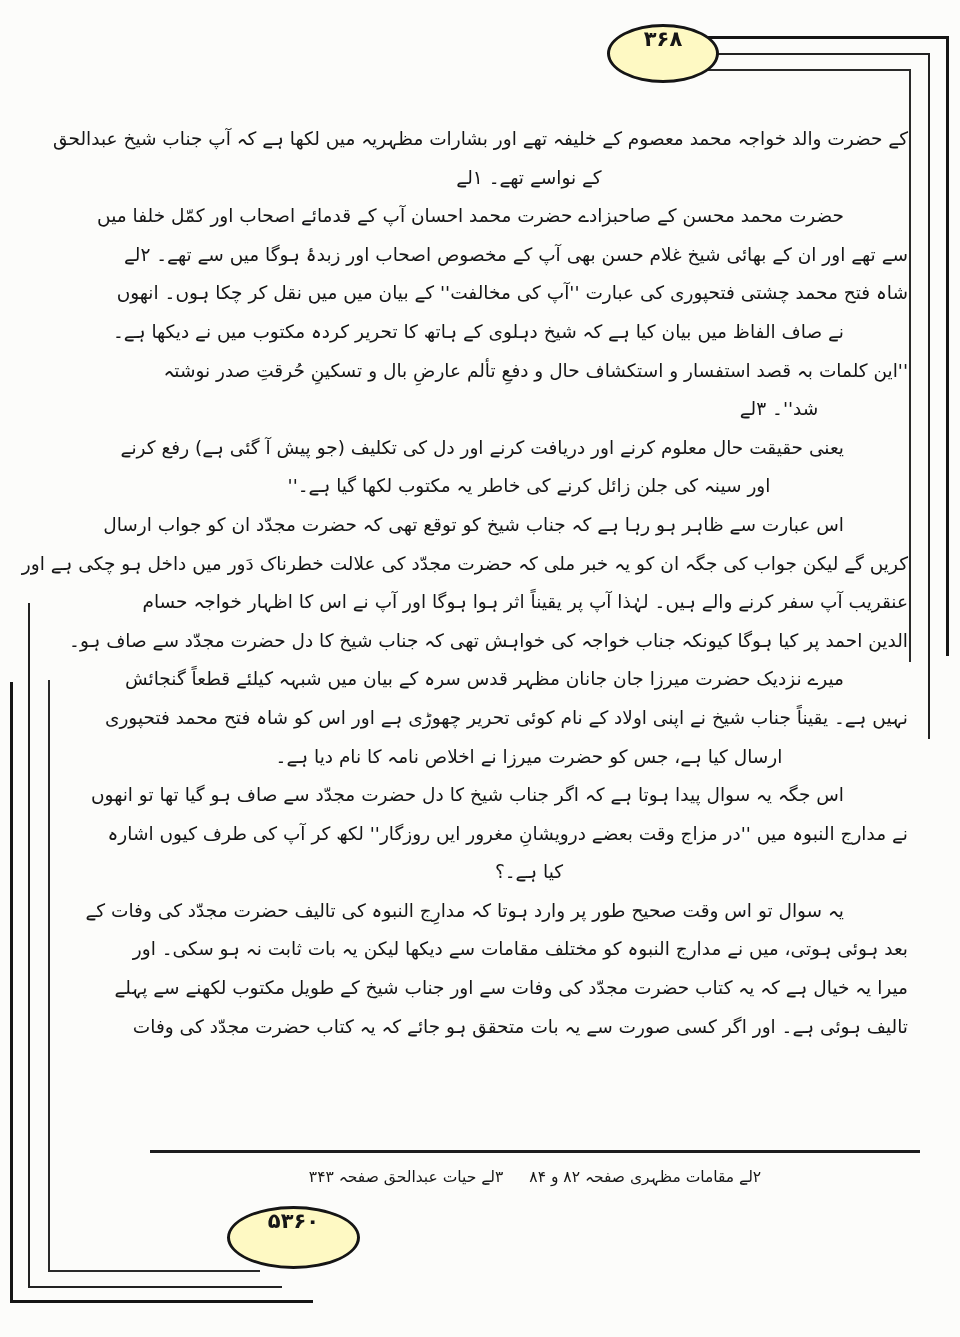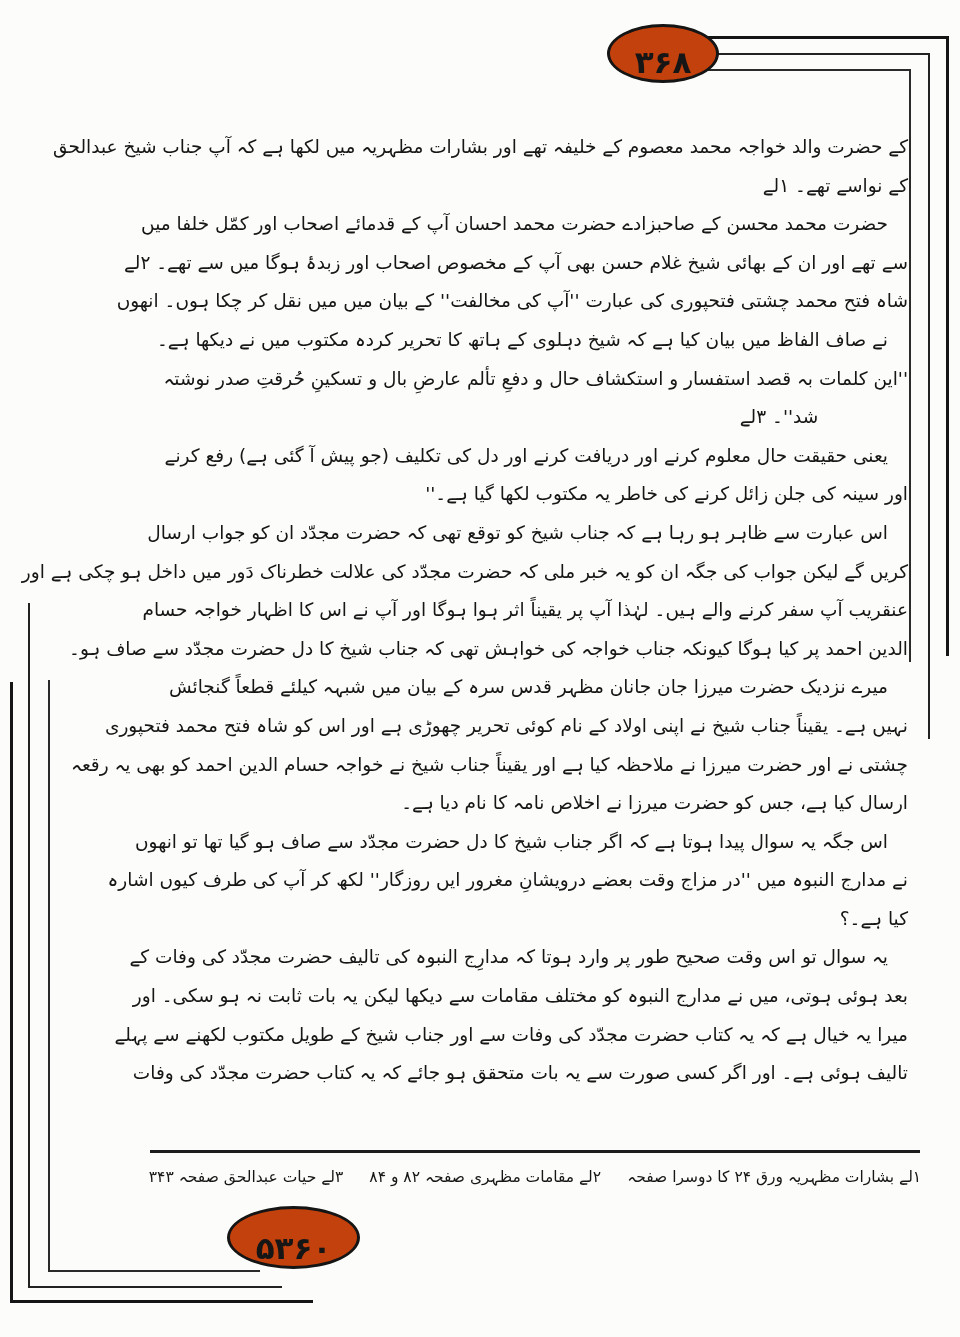--- a/index.html
+++ b/index.html
@@ -17,38 +17,38 @@
   .frame{position:absolute;z-index:1;}
   .tr-outer{left:660px;top:36px;width:286px;height:617px;border-top:3px solid #151515;border-right:3px solid #151515;}
   .tr-mid  {left:662px;top:53px;width:266px;height:684px;border-top:2px solid #222;border-right:2px solid #222;}
   .tr-inner{left:660px;top:69px;width:249px;height:591px;border-top:2px solid #2a2a2a;border-right:2px solid #2a2a2a;}
   .bl-outer{left:10px;top:682px;width:300px;height:618px;border-left:3px solid #151515;border-bottom:3px solid #151515;}
   .bl-mid  {left:28px;top:603px;width:252px;height:683px;border-left:2px solid #222;border-bottom:2px solid #222;}
   .bl-inner{left:48px;top:680px;width:210px;height:590px;border-left:2px solid #2a2a2a;border-bottom:2px solid #2a2a2a;}
   .num-ellipse{
     position:absolute;z-index:2;
     border:3px solid #151515;border-radius:50%;
-    background:#c2410c;
-    display:flex;align-items:flex-end;justify-content:center;
-    font-size:31px;font-weight:bold;letter-spacing:2px;
+    background:#fef9c3;
+    display:flex;align-items:flex-start;justify-content:center;
+    font-size:21px;font-weight:bold;letter-spacing:2px;
   }
   .ellipse-top{left:607px;top:24px;width:106px;height:53px;}
   .ellipse-bottom{left:227px;top:1206px;width:127px;height:57px;}
   
   .text-block{
     position:absolute;z-index:3;
-    left:150px;top:128px;width:758px;
+    left:150px;top:120px;width:758px;
     direction:rtl;
     font-size:18.5px;
   }
   .line{height:38.6px;line-height:38.6px;white-space:nowrap;overflow:visible;}
   .line.right{text-align:right;}
-  .line.center{}
+  .line.center{text-align:center;}
   .line.left{text-align:center;padding-left:500px;}
-  .line.indent{padding-right:20px;}
+  .line.indent{padding-right:64px;}
   
   .footnote-rule{
     position:absolute;z-index:3;
     left:150px;top:1150px;width:770px;height:0;
     border-top:3px solid #1d1d1d;
   }
   .footnote-row{
     position:absolute;z-index:3;
     left:150px;top:1160px;width:770px;
     display:flex;direction:rtl;
@@ -87,31 +87,29 @@
       <div class="line right">''این کلمات بہ قصد استفسار و استکشاف حال و دفعِ تألم عارضِ بال و تسکینِ حُرقتِ صدر نوشتہ</div>
       <div class="line left">شد''۔ ۳لے</div>
       <div class="line right indent">یعنی حقیقت حال معلوم کرنے اور دریافت کرنے اور دل کی تکلیف (جو پیش آ گئی ہے) رفع کرنے</div>
       <div class="line center">اور سینہ کی جلن زائل کرنے کی خاطر یہ مکتوب لکھا گیا ہے۔''</div>
       <div class="line right indent">اس عبارت سے ظاہر ہو رہا ہے کہ جناب شیخ کو توقع تھی کہ حضرت مجدّد ان کو جواب ارسال</div>
       <div class="line right">کریں گے لیکن جواب کی جگہ ان کو یہ خبر ملی کہ حضرت مجدّد کی علالت خطرناک دَور میں داخل ہو چکی ہے اور</div>
       <div class="line right">عنقریب آپ سفر کرنے والے ہیں۔ لہٰذا آپ پر یقیناً اثر ہوا ہوگا اور آپ نے اس کا اظہار خواجہ حسام</div>
       <div class="line right">الدین احمد پر کیا ہوگا کیونکہ جناب خواجہ کی خواہش تھی کہ جناب شیخ کا دل حضرت مجدّد سے صاف ہو۔</div>
       <div class="line right indent">میرے نزدیک حضرت میرزا جان جانان مظہر قدس سرہ کے بیان میں شبہہ کیلئے قطعاً گنجائش</div>
       <div class="line right">نہیں ہے۔ یقیناً جناب شیخ نے اپنی اولاد کے نام کوئی تحریر چھوڑی ہے اور اس کو شاہ فتح محمد فتحپوری</div>
-      <div class="line right">چشتی نے اور حضرت میرزا نے ملاحظہ کیا ہے اور یقیناً جناب شیخ نے خواجہ حسام الدین احمد کو بھی یہ رقعہ</div>
       <div class="line center">ارسال کیا ہے، جس کو حضرت میرزا نے اخلاص نامہ کا نام دیا ہے۔</div>
       <div class="line right indent">اس جگہ یہ سوال پیدا ہوتا ہے کہ اگر جناب شیخ کا دل حضرت مجدّد سے صاف ہو گیا تھا تو انھوں</div>
       <div class="line right">نے مدارج النبوہ میں ''در مزاج وقت بعضے درویشانِ مغرور ایں روزگار'' لکھ کر آپ کی طرف کیوں اشارہ</div>
       <div class="line center">کیا ہے۔؟</div>
       <div class="line right indent">یہ سوال تو اس وقت صحیح طور پر وارد ہوتا کہ مدارِج النبوہ کی تالیف حضرت مجدّد کی وفات کے</div>
       <div class="line right">بعد ہوئی ہوتی، میں نے مدارج النبوہ کو مختلف مقامات سے دیکھا لیکن یہ بات ثابت نہ ہو سکی۔ اور</div>
       <div class="line right">میرا یہ خیال ہے کہ یہ کتاب حضرت مجدّد کی وفات سے اور جناب شیخ کے طویل مکتوب لکھنے سے پہلے</div>
       <div class="line right">تالیف ہوئی ہے۔ اور اگر کسی صورت سے یہ بات متحقق ہو جائے کہ یہ کتاب حضرت مجدّد کی وفات</div>
     </div>
 
   <div class="footnote-rule"></div>
   <div class="footnote-row" dir="rtl">
-    <span>۱لے بشارات مظہریہ ورق ۲۴ کا دوسرا صفحہ</span>
     <span>۲لے مقامات مظہری صفحہ ۸۲ و ۸۴</span>
     <span>۳لے حیات عبدالحق صفحہ ۳۴۳</span>
   </div>
 
 </div>
 
 </body></html>

